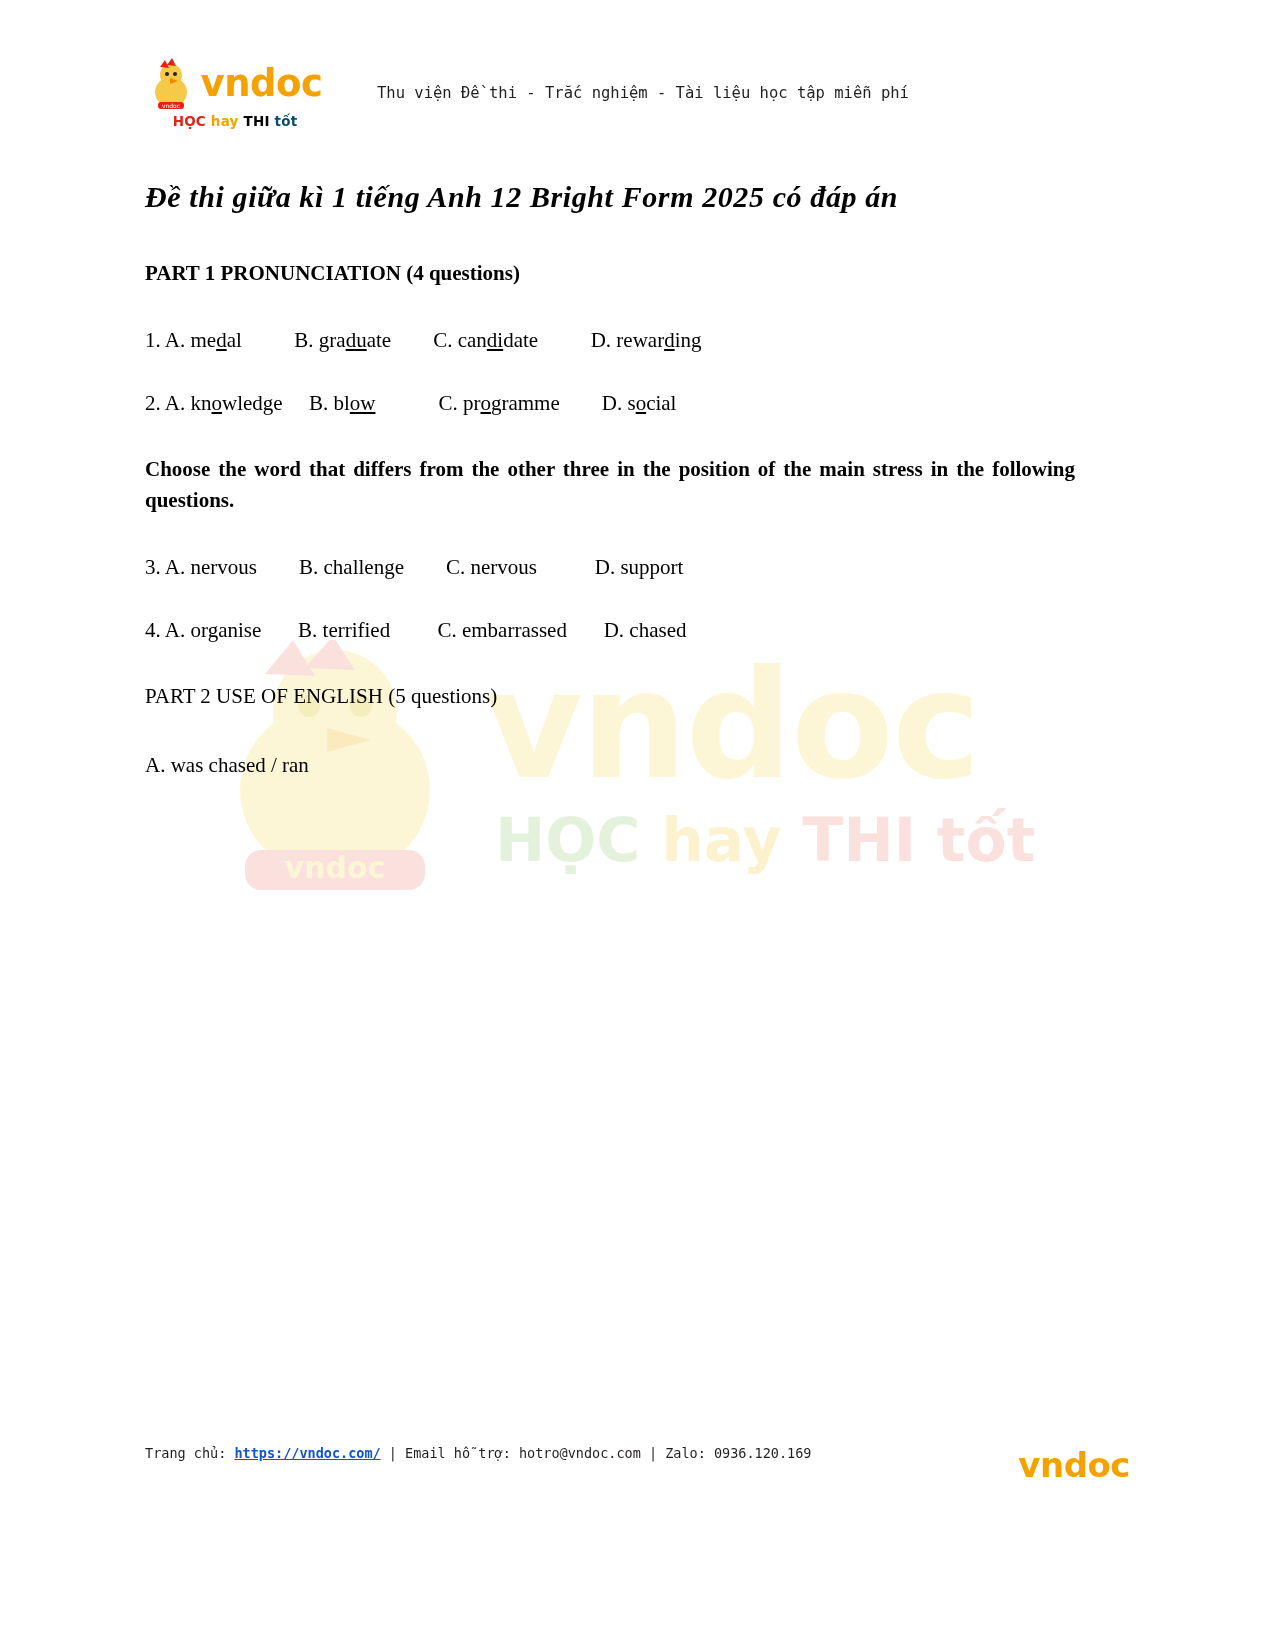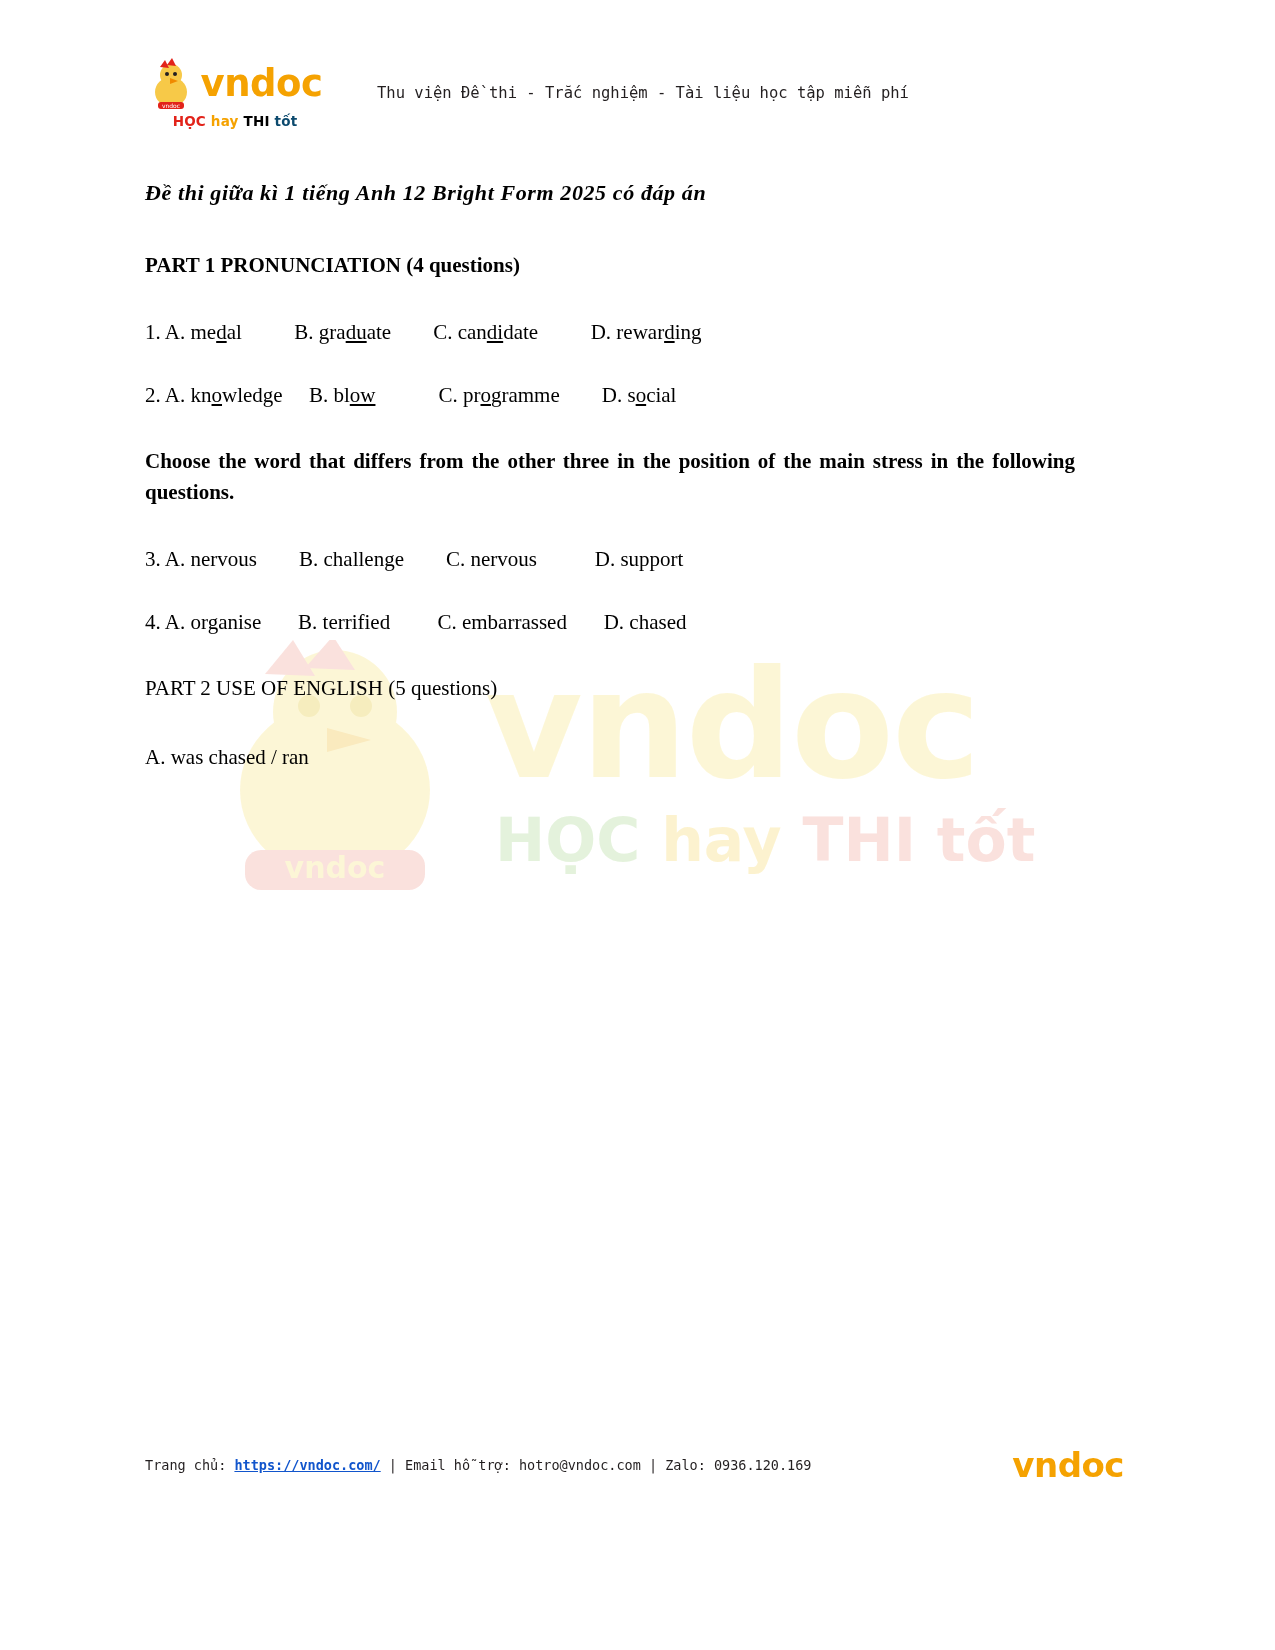--- a/index.html
+++ b/index.html
@@ -120,21 +120,21 @@
     position: absolute;
     left: 145px;
     top: 180px;
     width: 930px;
     z-index: 2;
   }
   .doc-title {
     font-family: "Liberation Serif", serif;
     font-weight: bold;
     font-style: italic;
-    font-size: 22px;
+    font-size: 30px;
     letter-spacing: 0.6px;
     margin: 0 0 44px 0;
   }
   p.blk {
     margin: 0 0 38px 0;
     font-size: 21px;
     line-height: 1.5;
   }
   p.bold { font-weight: bold; }
   p.just {
@@ -147,24 +147,23 @@
     display: block;
     white-space: pre;
   }
   .u { text-decoration: underline; }
   .blank { text-decoration: underline; letter-spacing: 0; }
 
   
   .footer {
     position: absolute;
     left: 145px;
-    right: 151px;
+    right: 145px;
     bottom: 165px;
     display: flex;
-    align-items: center;
     justify-content: space-between;
   }
   .footer-text {
     font-family: "DejaVu Sans Mono", monospace;
     font-size: 13.5px;
     color: #231F20;
     white-space: nowrap;
   }
   .footer-text a {
     color: #1155CC;

